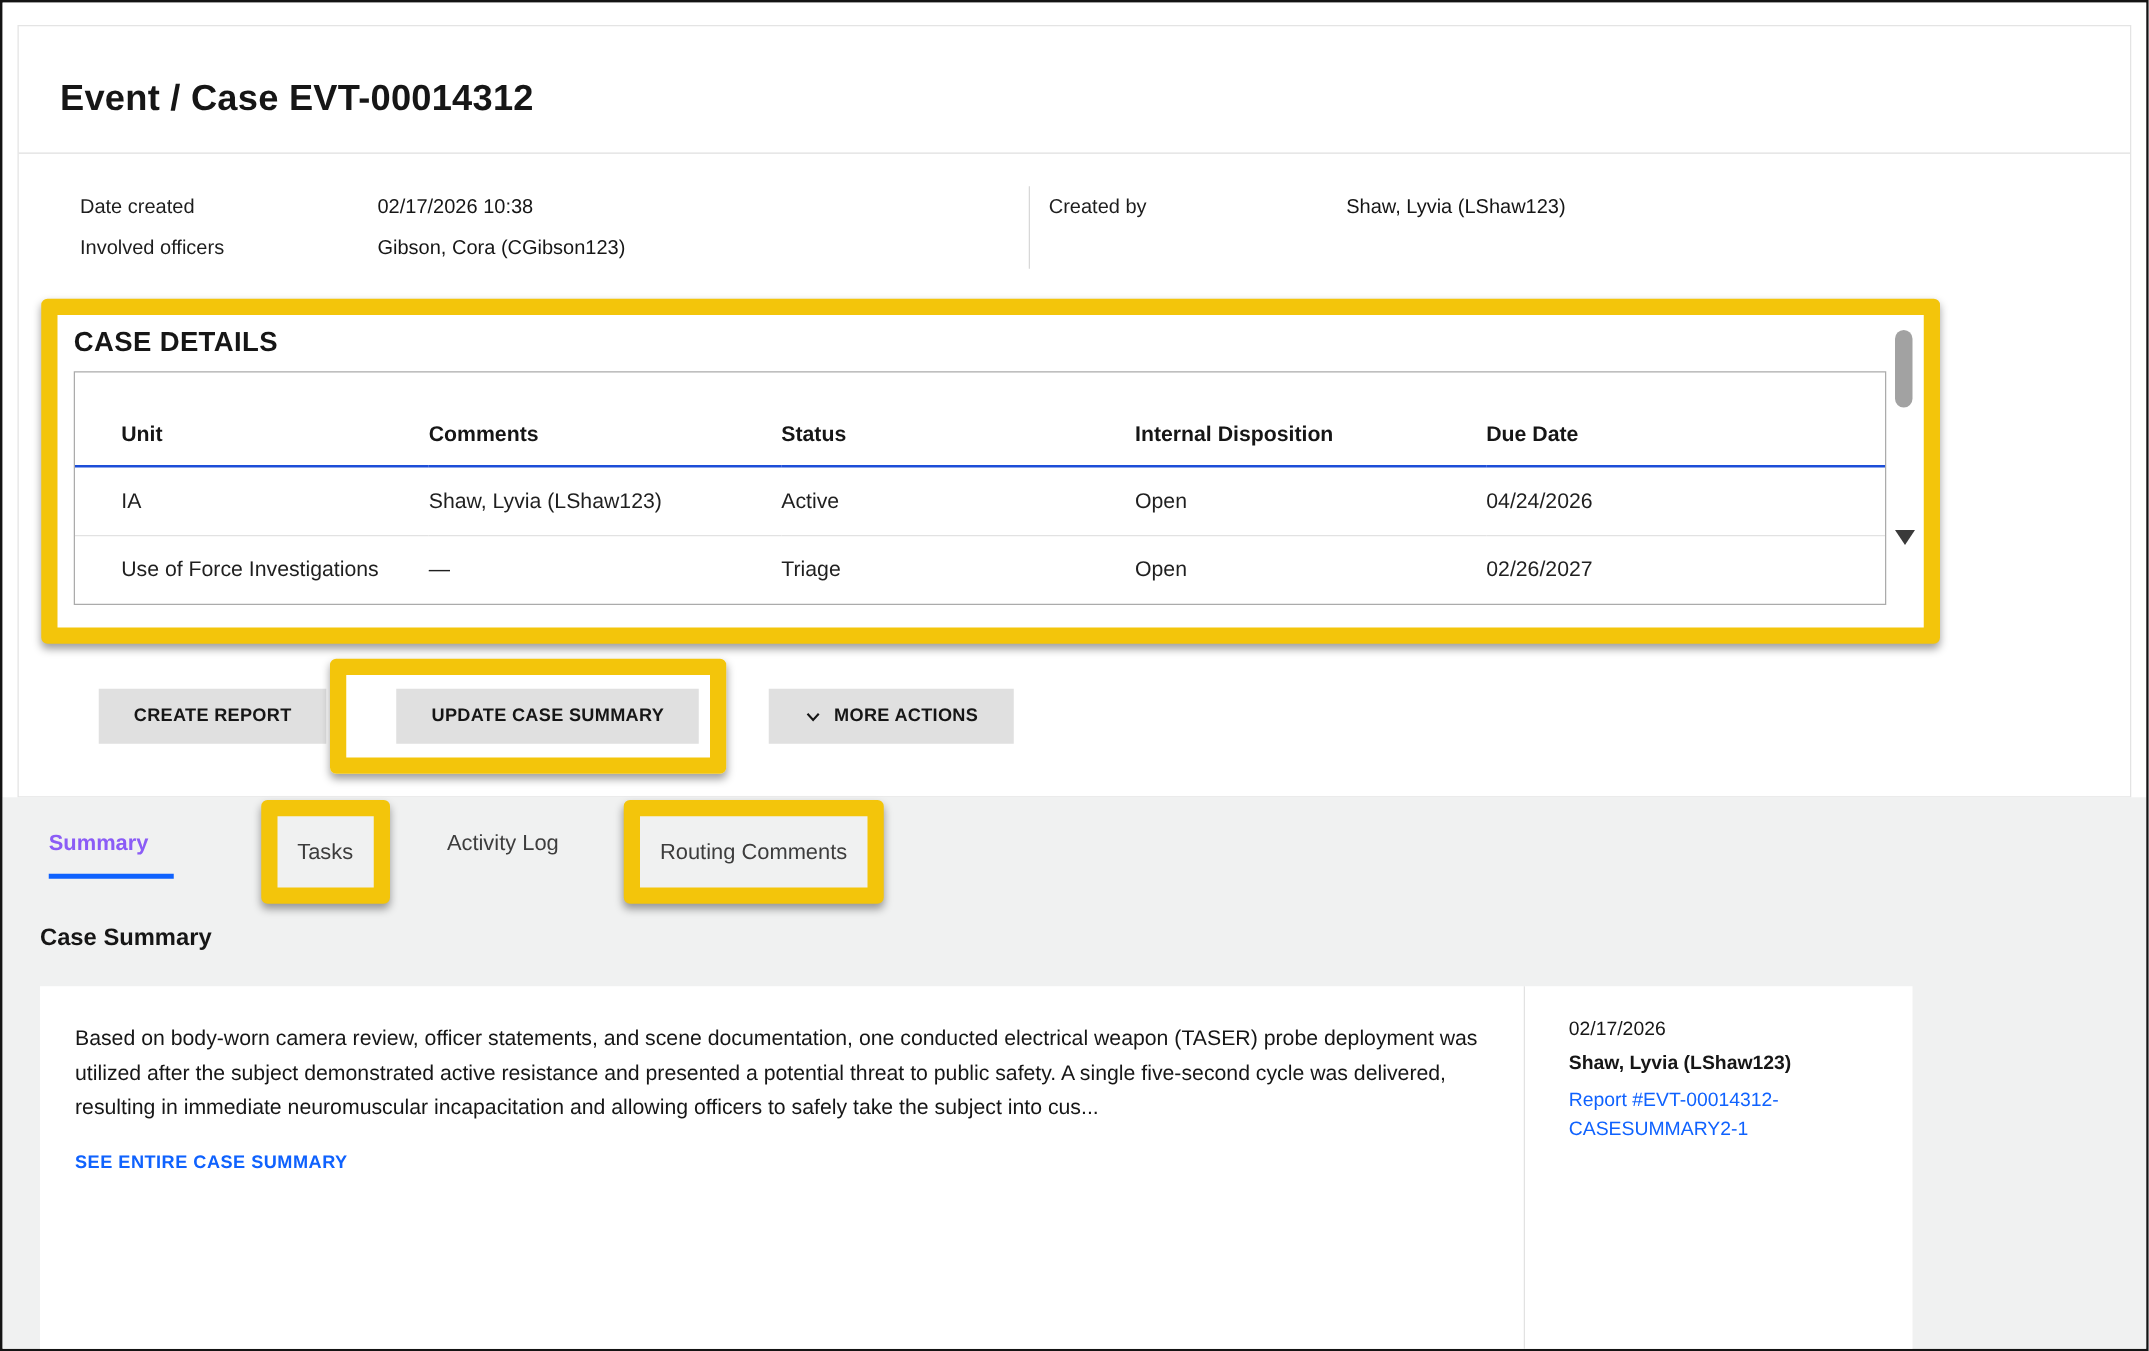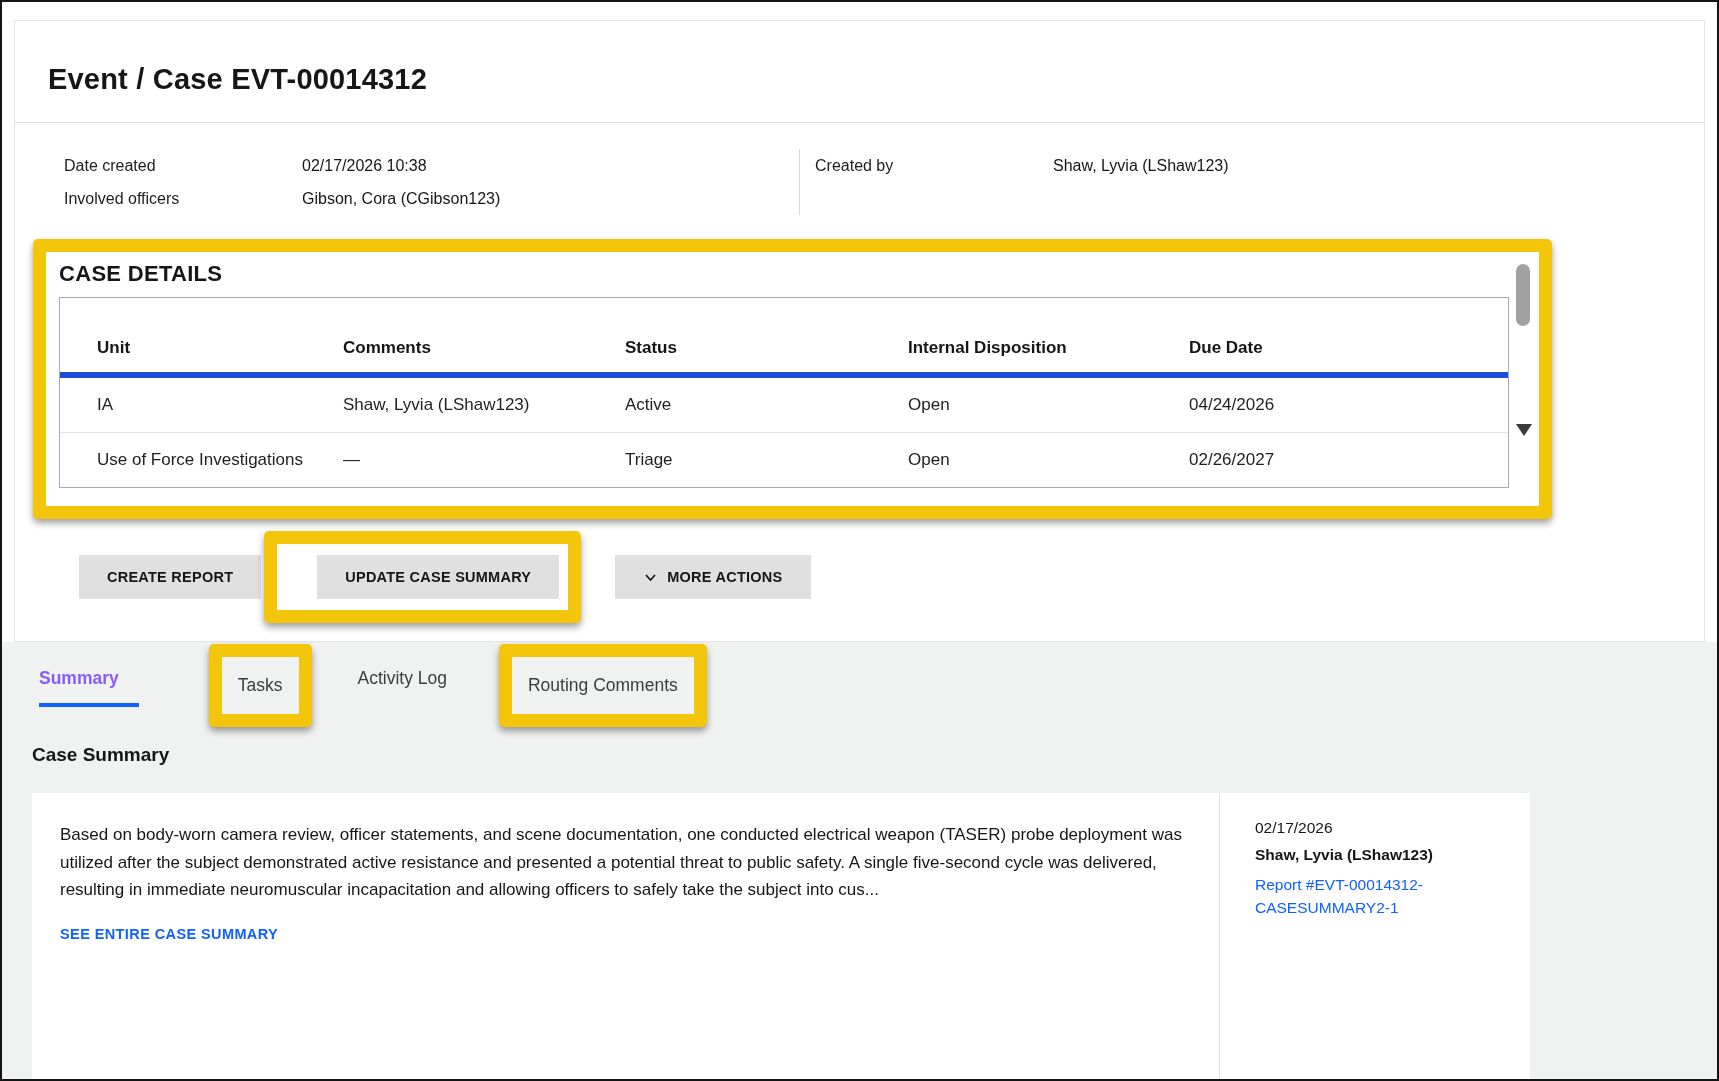--- a/index.html
+++ b/index.html
@@ -18,21 +18,21 @@
     overflow: hidden;
   }
 
   
   .header-wrap { background: #ffffff; padding: 18px 12px 0; }
   .header-card { border: 1px solid #e4e4e4; background: #fff; padding-bottom: 18px; }
 
   .title-block { padding: 42px 0 26px 33px; border-bottom: 1px solid #e0e0e0; }
   .page-title { font-size: 29px; font-weight: 700; letter-spacing: 0.2px; color: #161616; }
 
-  .meta-row { display: flex; padding: 26px 0 10px; }
+  .meta-row { display: flex; padding: 26px 0 10px; gap: 24px; }
   .meta-col-left { flex: 0 0 784px; padding-left: 49px; }
   .meta-col-right { flex: 1; border-left: 1px solid #d8d8d8; padding-left: 15px; }
   .meta-pair { display: flex; line-height: 33px; font-size: 16px; }
   .meta-label { width: 238px; color: #1d1d1d; }
   .meta-value { color: #161616; }
 
   
   .hl-box {
     border: 13px solid var(--highlight, #F3C50B);
     border-radius: 5px;
@@ -41,21 +41,21 @@
   }
 
   
   .case-details-box { margin: 14px 152px 0 18px; position: relative; }
   .cd-inner { position: relative; padding: 9px 30px 18px 13px; }
   .cd-heading { font-size: 22px; font-weight: 700; letter-spacing: 0.3px; padding-bottom: 10px; }
   .cd-table-wrap { border: 1px solid #ababab; background: #fff; }
   table.cd-table { width: 100%; border-collapse: collapse; font-size: 17px; }
   .cd-table th {
     text-align: left; font-weight: 700; color: #161616;
-    padding: 40px 8px 14px 0; border-bottom: 6px solid #1d4ed8;
+    padding: 40px 8px 14px 0; border-bottom: 2px solid #1d4ed8;
   }
   .cd-table th:first-child, .cd-table td:first-child { padding-left: 37px; }
   .cd-table th:nth-child(1) { width: 283px; }
   .cd-table th:nth-child(2) { width: 282px; }
   .cd-table th:nth-child(3) { width: 283px; }
   .cd-table th:nth-child(4) { width: 281px; }
   .cd-table td { padding: 17px 8px 17px 0; color: #1f1f1f; }
   .cd-table tr + tr td { border-top: 1px solid #e2e2e2; }
 
   .cd-scrollbar { position: absolute; right: 8px; top: 12px; width: 15px; height: 185px; }

